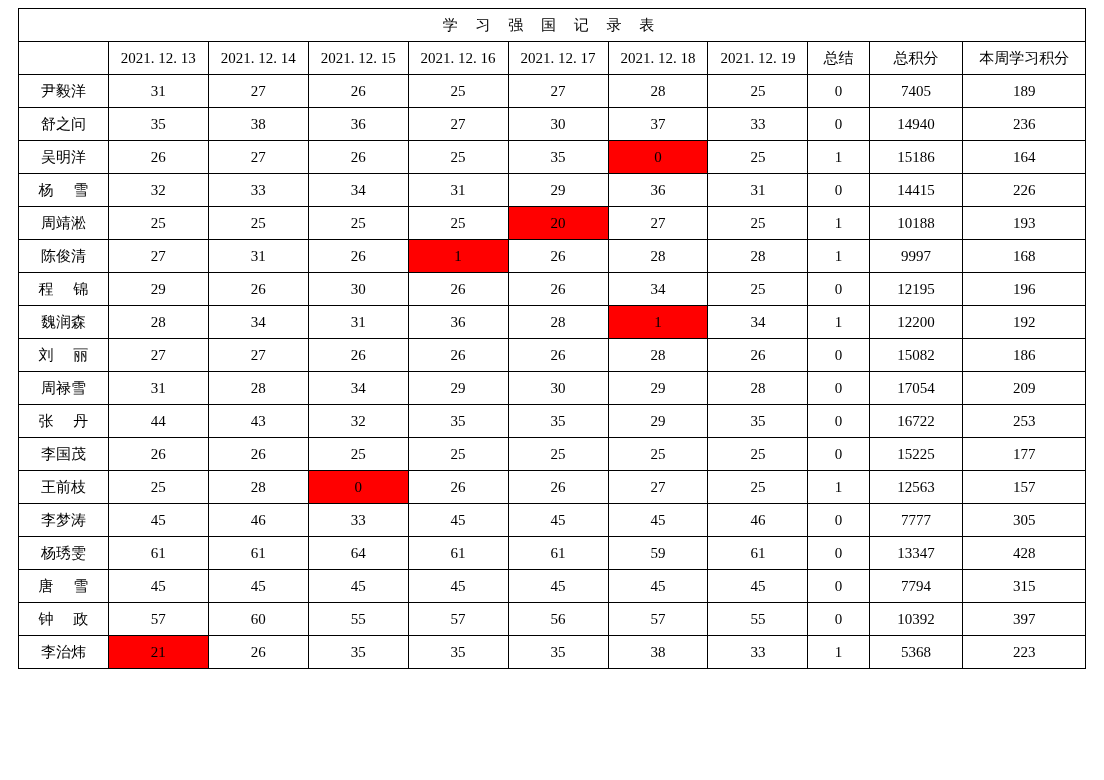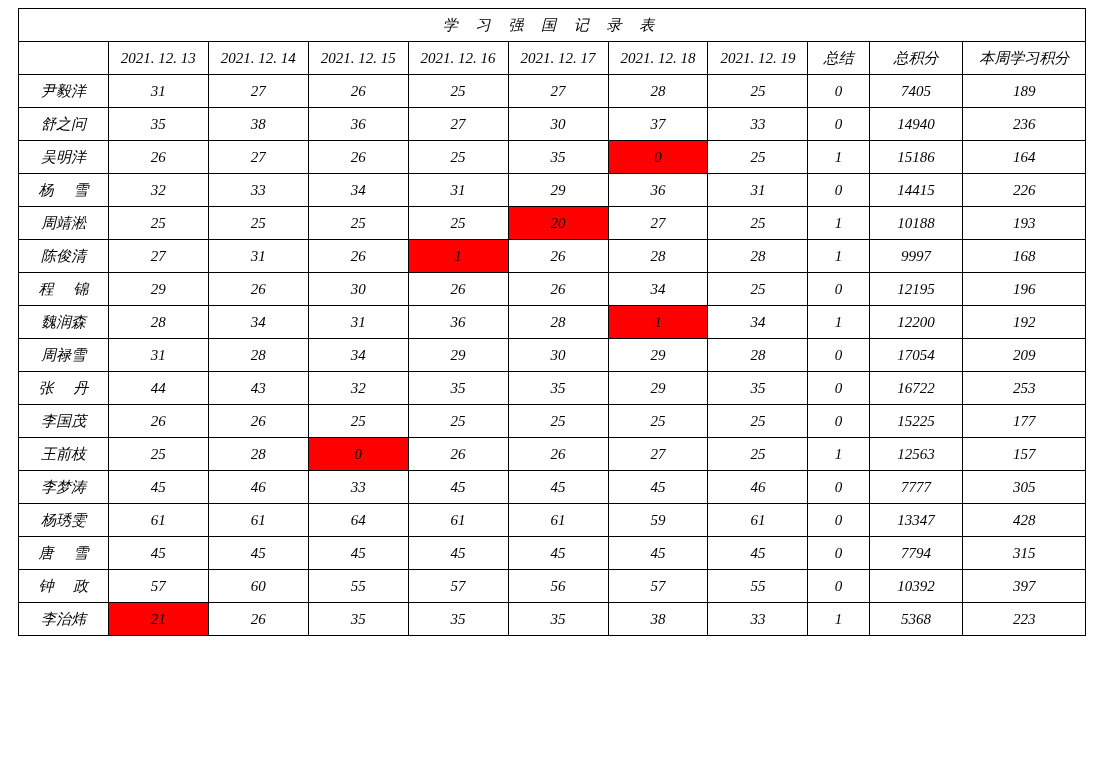--- a/index.html
+++ b/index.html
@@ -12,21 +12,20 @@
     height: 780px;
     font-family: "Liberation Serif", "DejaVu Serif", serif;
     overflow: hidden;
   }
   #sheet {
     position: relative;
     width: 1104px;
     height: 656px;
     box-sizing: border-box;
     padding: 8px 18px 0 18px;
-    font-style: italic;
   }
   table.grid {
     border-collapse: collapse;
     table-layout: fixed;
     width: 1068px;
     margin: 0 auto;
   }
   table.grid td, table.grid th {
     border: 1px solid #000000;
     padding: 0;
@@ -222,20 +221,33 @@
           <td class="num-cell">31</td>
           <td class="num-cell">36</td>
           <td class="num-cell">28</td>
           <td class="num-cell hl">1</td>
           <td class="num-cell">34</td>
           <td class="red-bold">1</td>
           <td class="red-bold">12200</td>
           <td class="red-bold">192</td>
         </tr>
         <tr>
+          <td class="name-cell spaced2">刘 丽</td>
+          <td class="num-cell">27</td>
+          <td class="num-cell">27</td>
+          <td class="num-cell">26</td>
+          <td class="num-cell">26</td>
+          <td class="num-cell">26</td>
+          <td class="num-cell">28</td>
+          <td class="num-cell">26</td>
+          <td class="red-bold">0</td>
+          <td class="red-bold">15082</td>
+          <td class="red-bold">186</td>
+        </tr>
+        <tr>
           <td class="name-cell">周禄雪</td>
           <td class="num-cell">31</td>
           <td class="num-cell">28</td>
           <td class="num-cell">34</td>
           <td class="num-cell">29</td>
           <td class="num-cell">30</td>
           <td class="num-cell">29</td>
           <td class="num-cell">28</td>
           <td class="red-bold">0</td>
           <td class="red-bold">17054</td>

